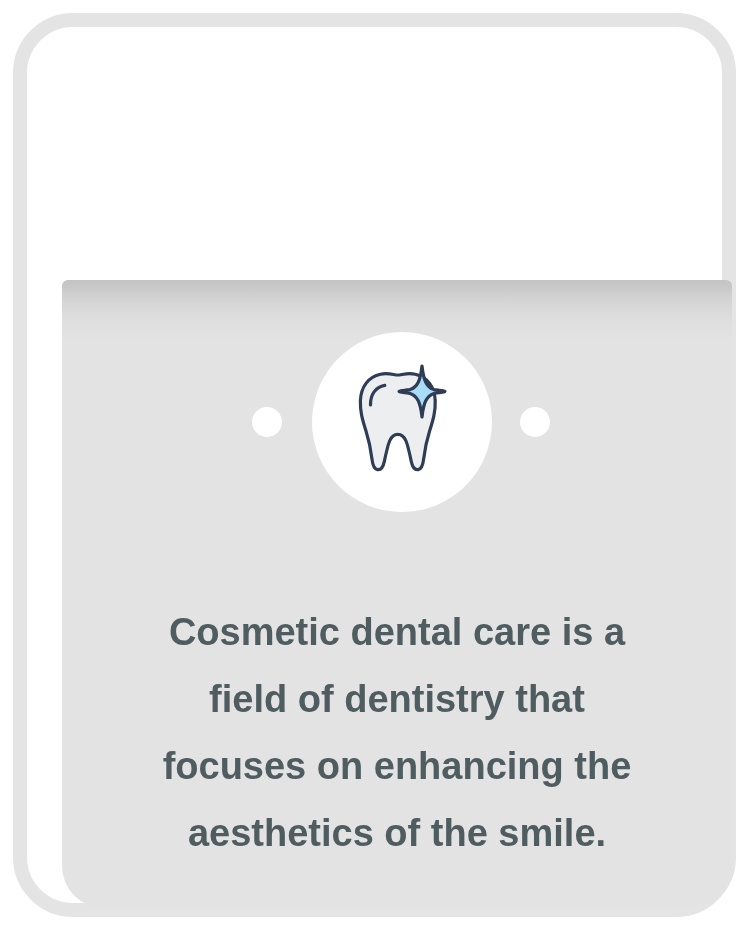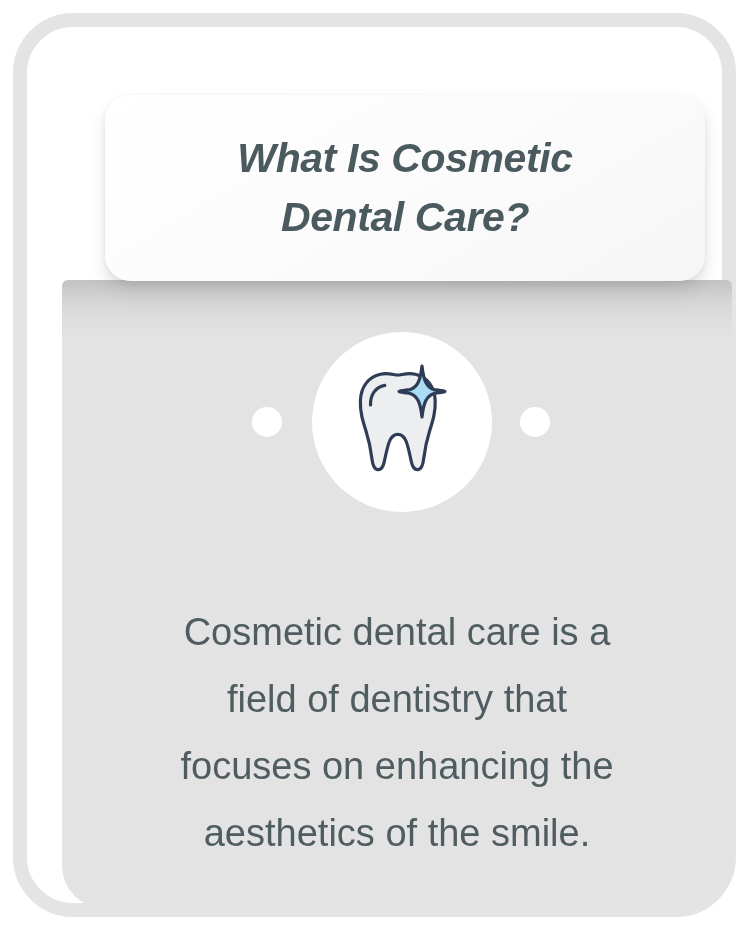--- a/index.html
+++ b/index.html
@@ -121,39 +121,35 @@
   
   #body-text {
     position: absolute;
     left: 70px;
     top: 572px;
     width: 600px;
     margin: 0;
     text-align: center;
     font-family: "Liberation Sans", sans-serif;
     font-size: 38px;
-    font-weight: normal;
+    font-weight: bold;
     line-height: 1.76;
     color: #4f5d61;
     white-space: pre-line;
   }
 </style>
 </head>
 <body>
 
 <div id="outer-frame">
 
   <div id="body-panel">
     <div id="panel-shadow"></div>
   </div>
 
-  <div id="header-card">
-    <h1 id="header-title">What Is Cosmetic
-Dental Care?</h1>
-  </div>
 
   <div id="icon-row">
 
     <div class="side-dot" id="dot-left"></div>
 
     <div id="icon-badge">
       <span>
         <svg width="104" height="116" viewBox="0 0 104 116" fill="none" xmlns="http://www.w3.org/2000/svg" aria-hidden="true">
 
           <path d="M30.5 12.2

